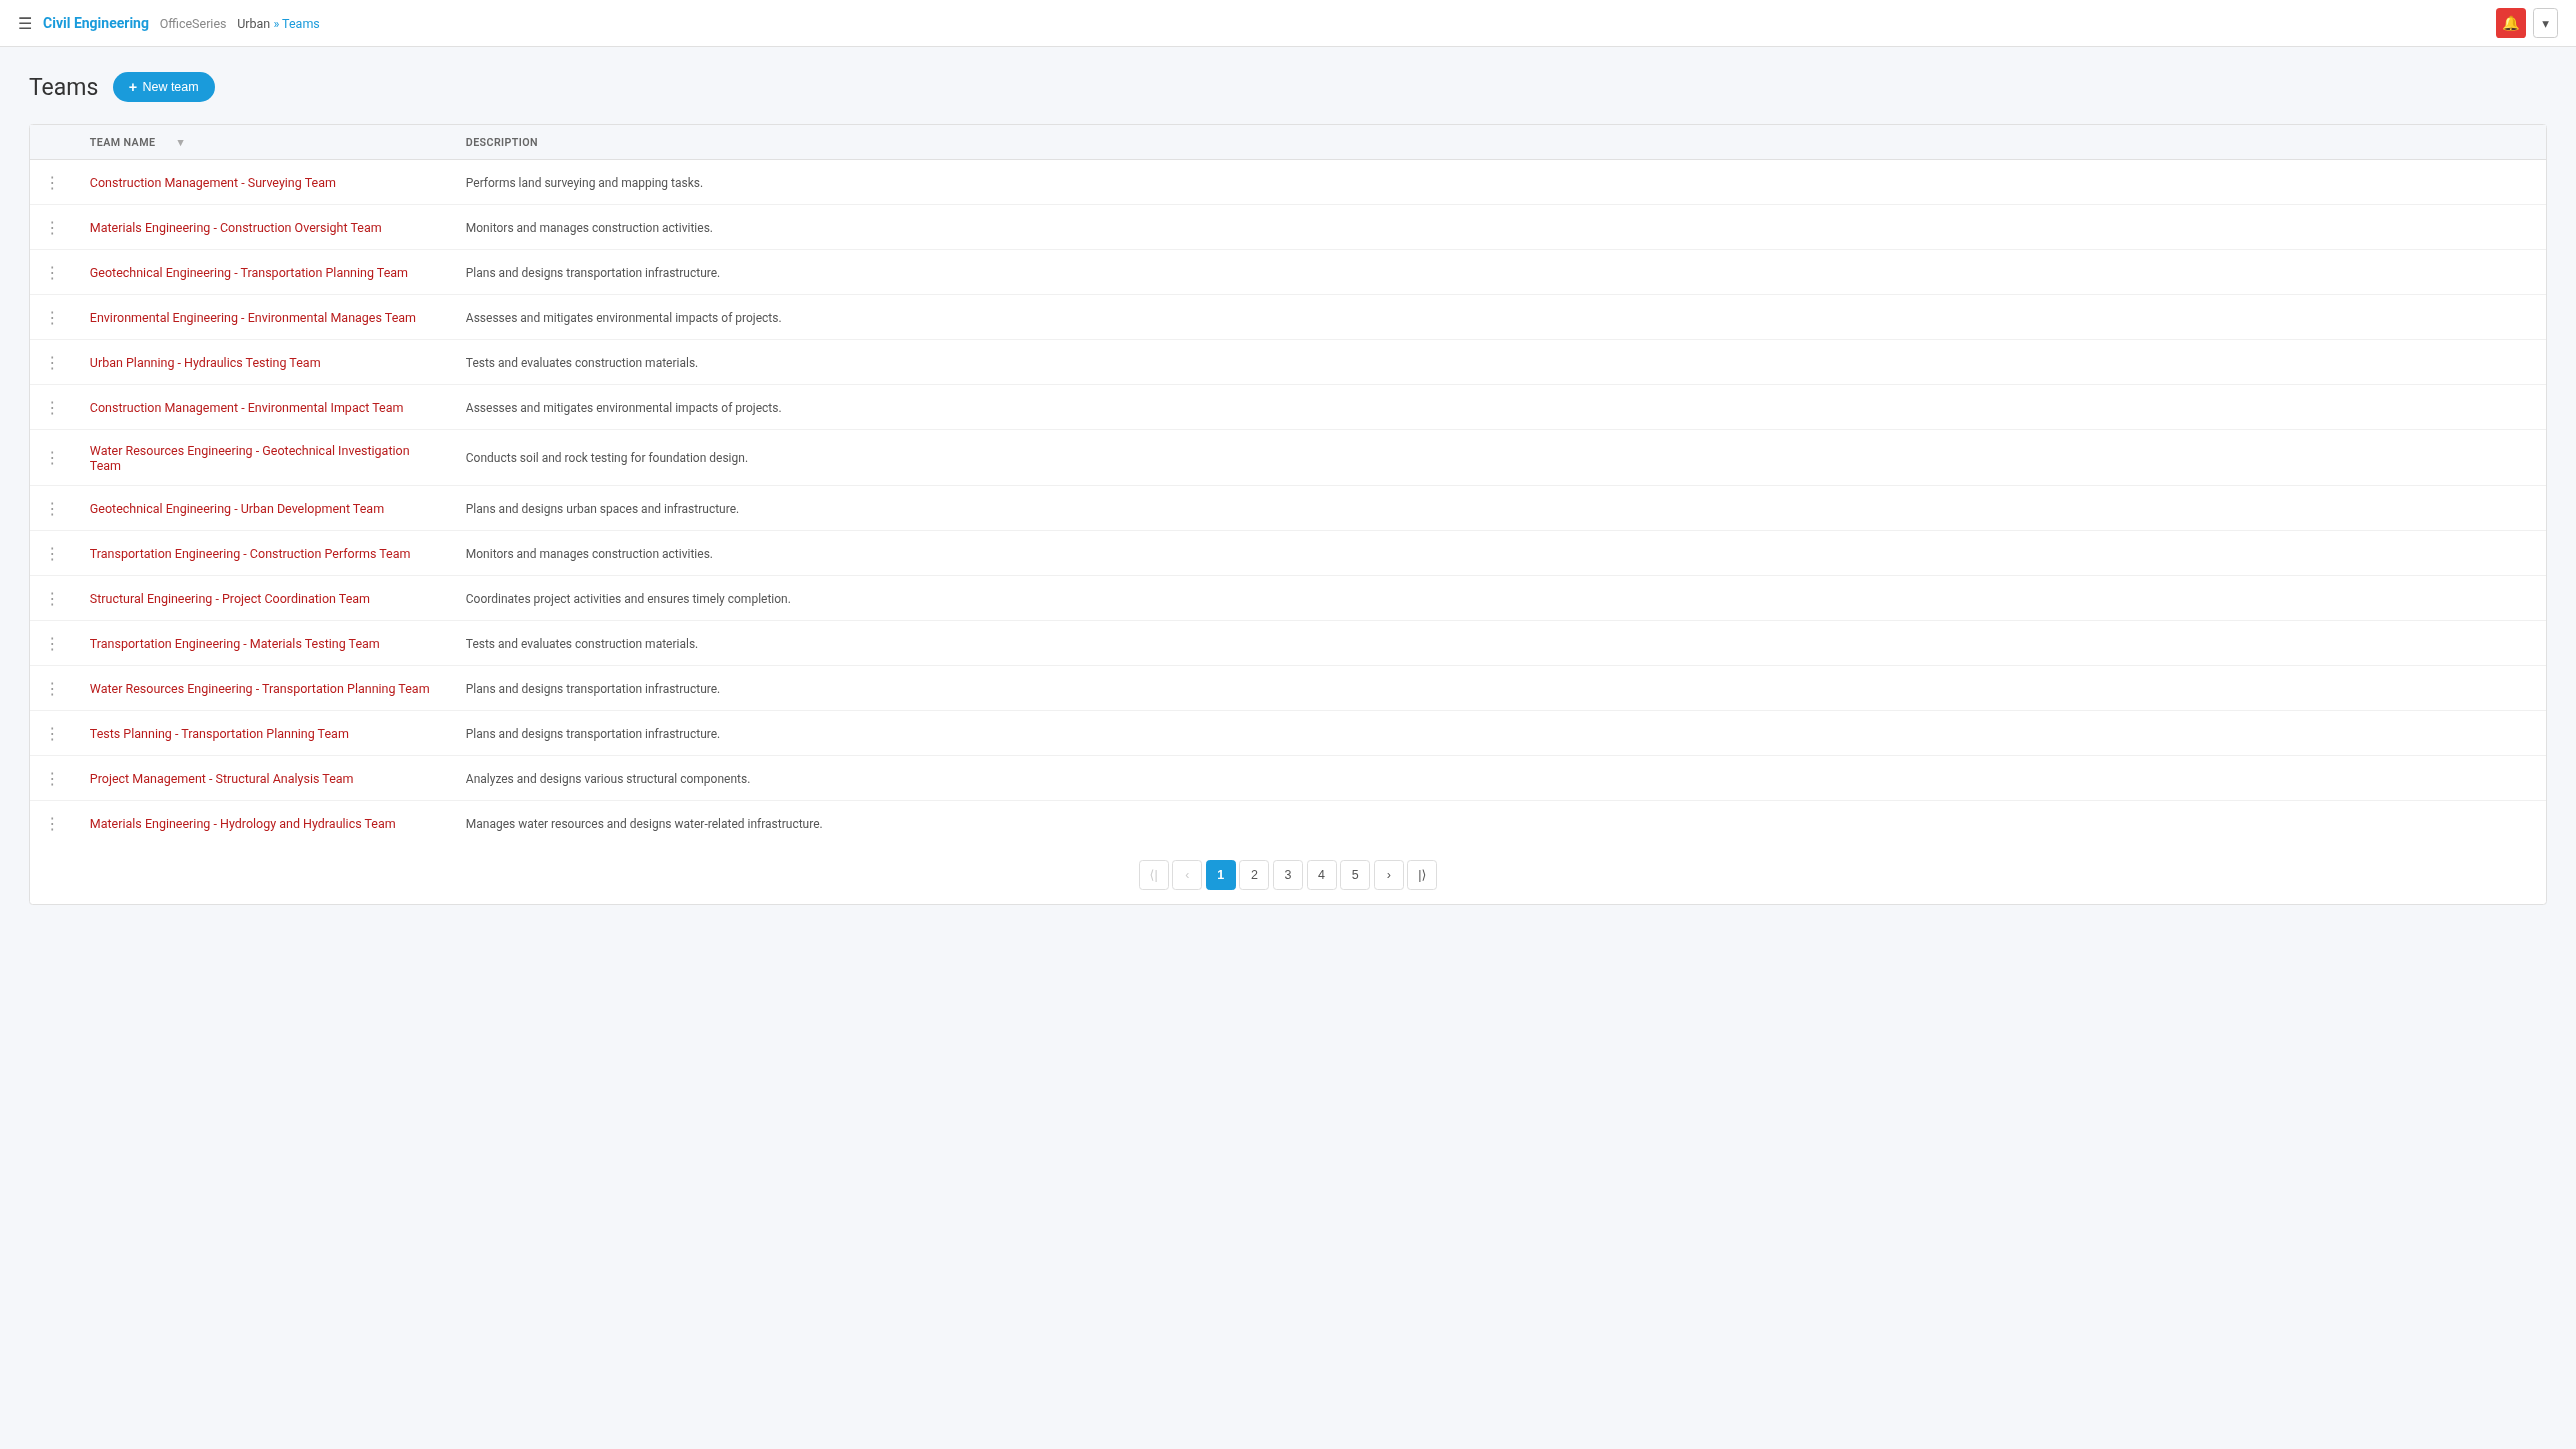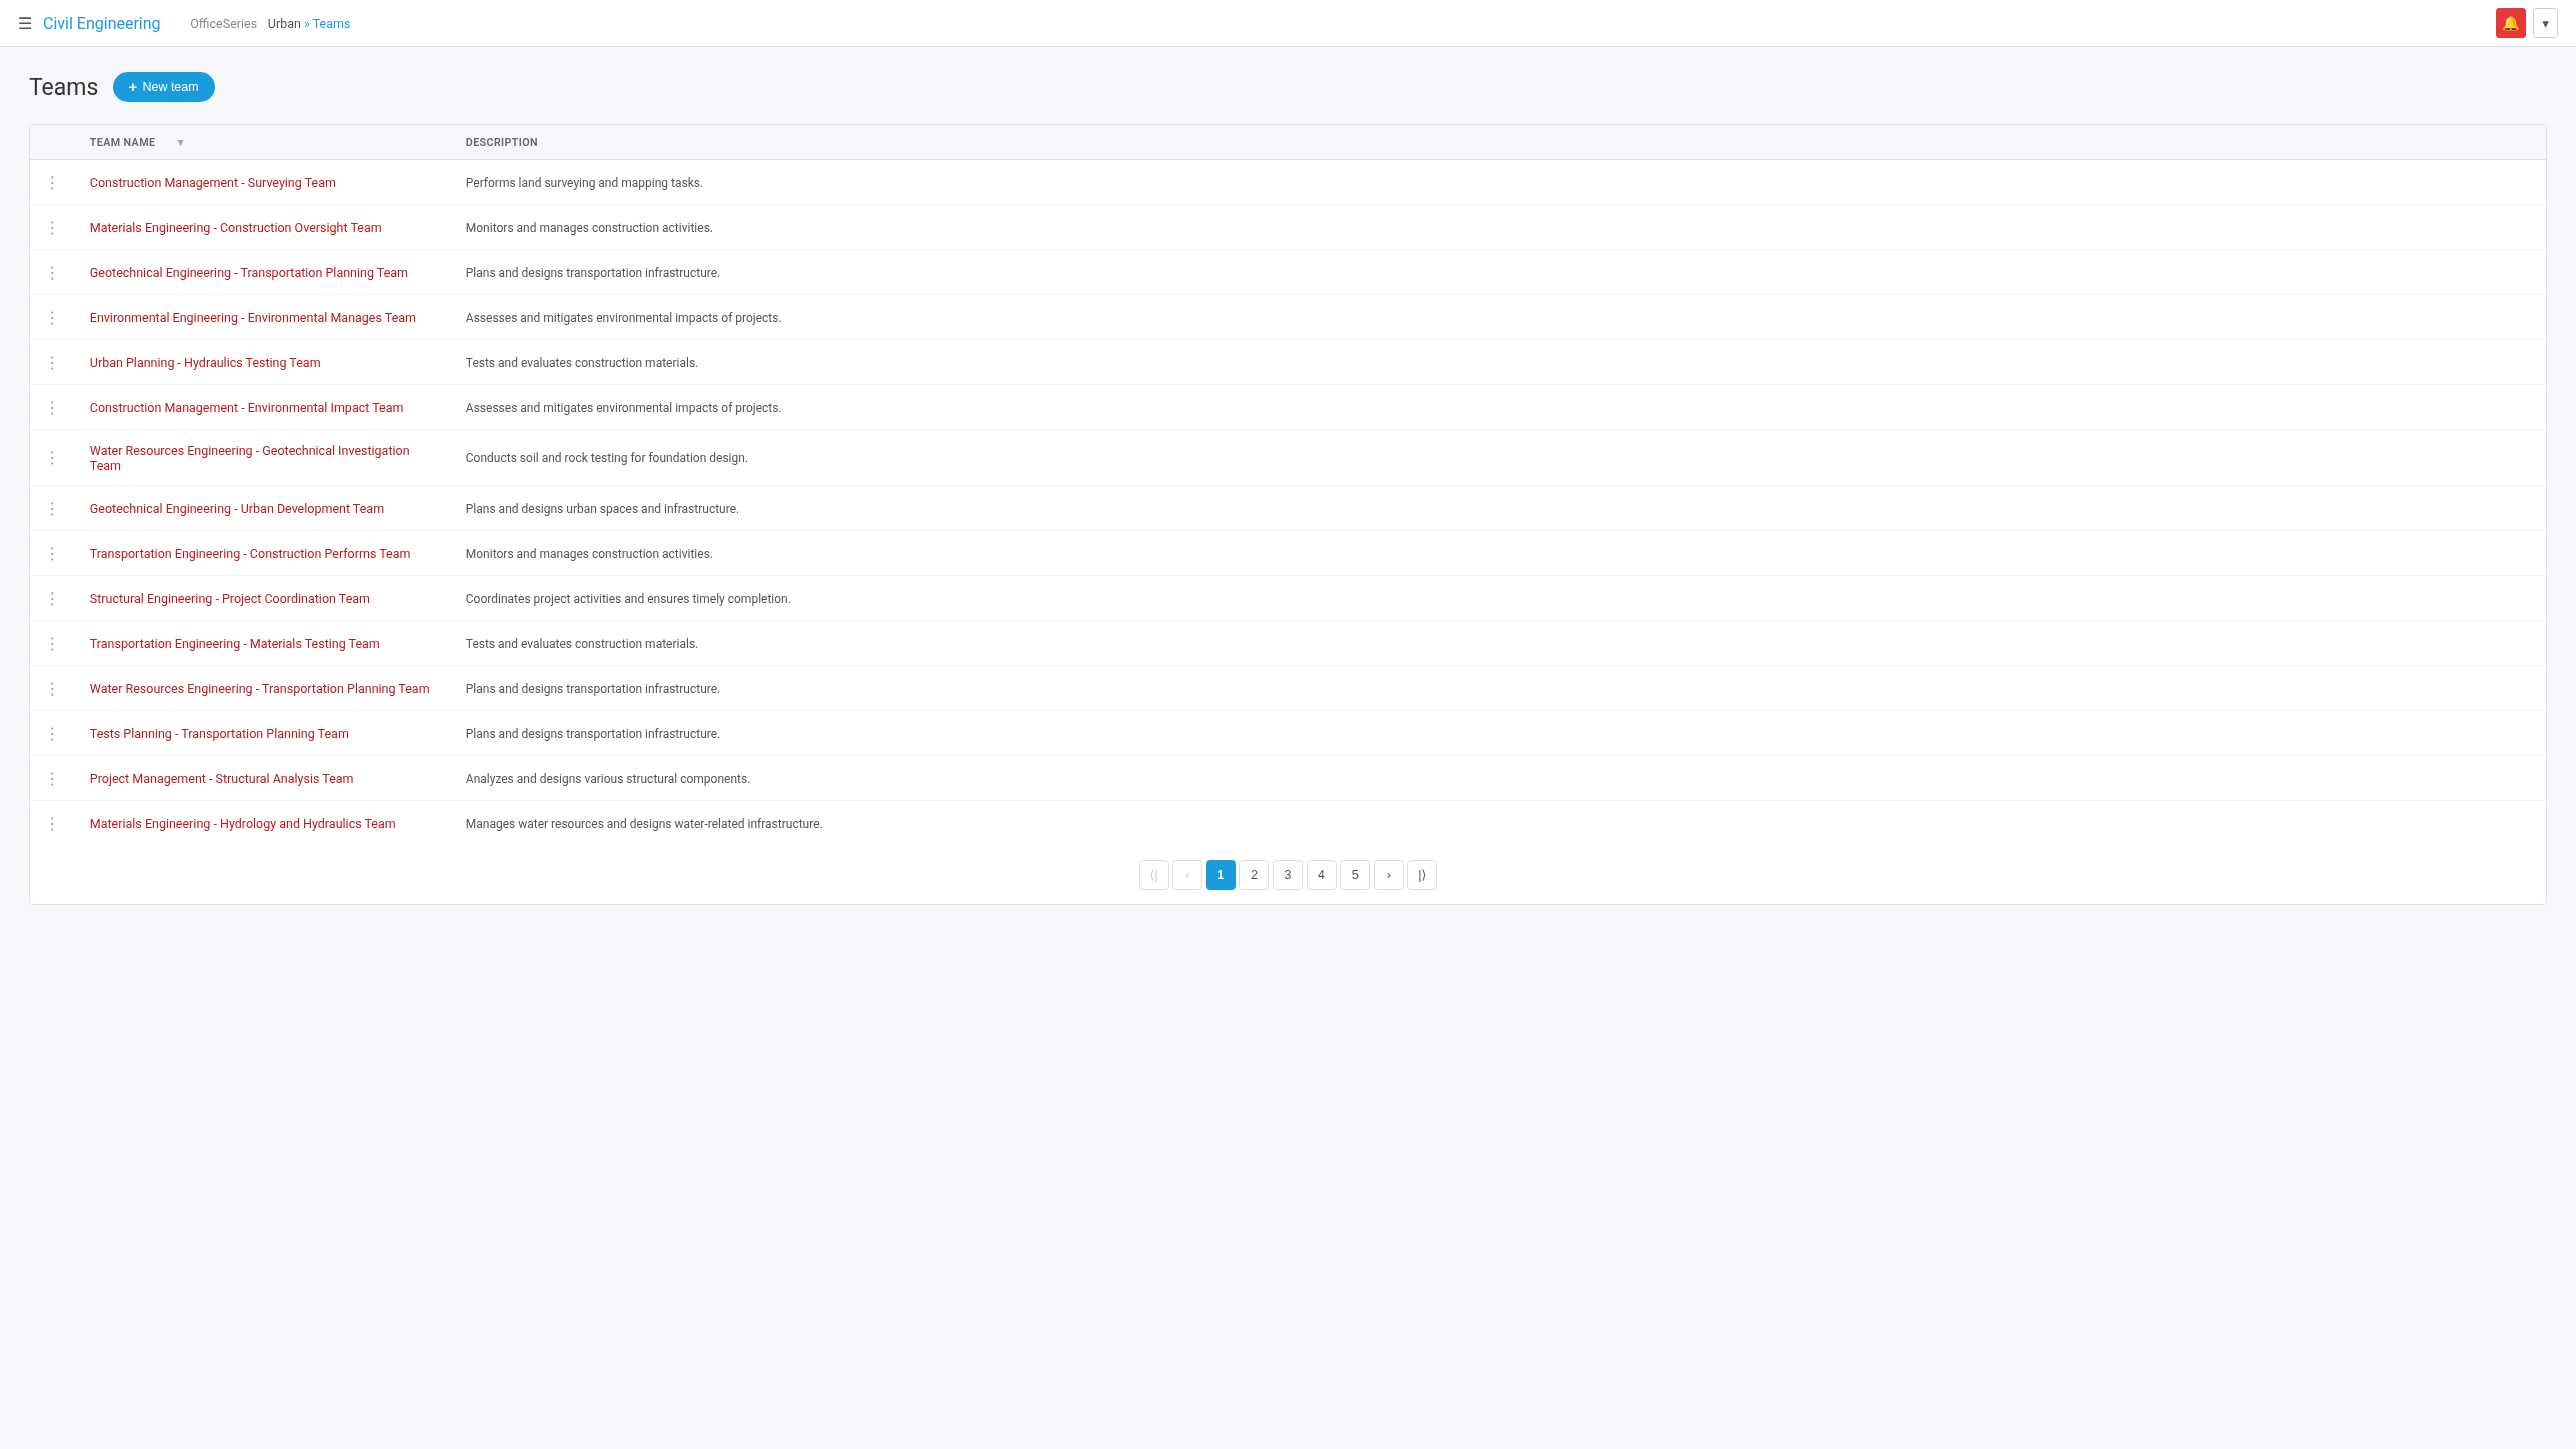--- a/index.html
+++ b/index.html
@@ -6,22 +6,22 @@
     body { font-family: -apple-system, BlinkMacSystemFont, 'Segoe UI', Roboto, Arial, sans-serif; background: #f5f7fa; color: #333; font-size: 12.5px; }
 
     
     .header {
       display: flex; align-items: center; justify-content: space-between;
       background: #fff; padding: 0 18px; height: 47px;
       border-bottom: 0.9px solid #e0e0e0;
     }
     .header-left { display: flex; align-items: center; gap: 10.7px; }
     .hamburger-icon { cursor: pointer; color: #555; font-size: 16px; }
-    .app-title { color: #1a9bdb; font-size: 16px; font-weight: 400; }
-    .app-subtitle { color: #888; font-size: 12.5px; margin-left: 19px; }
+    .app-title { color: #1a9bdb; font-size: 14px; font-weight: 700; }
+    .app-subtitle { color: #888; font-size: 12.5px; }
     .breadcrumb { font-size: 12.5px; color: #555; }
     .breadcrumb a { color: #555; text-decoration: none; }
     .breadcrumb span { color: #1a9bdb; }
     .header-right { display: flex; align-items: center; gap: 7.2px; }
     .notif-btn {
       background: #e53935; color: #fff; border: none; border-radius: 3.6px;
       width: 30px; height: 30px; cursor: pointer; display: flex; align-items: center; justify-content: center;
       font-size: 14.3px;
     }
     .dropdown-btn {

